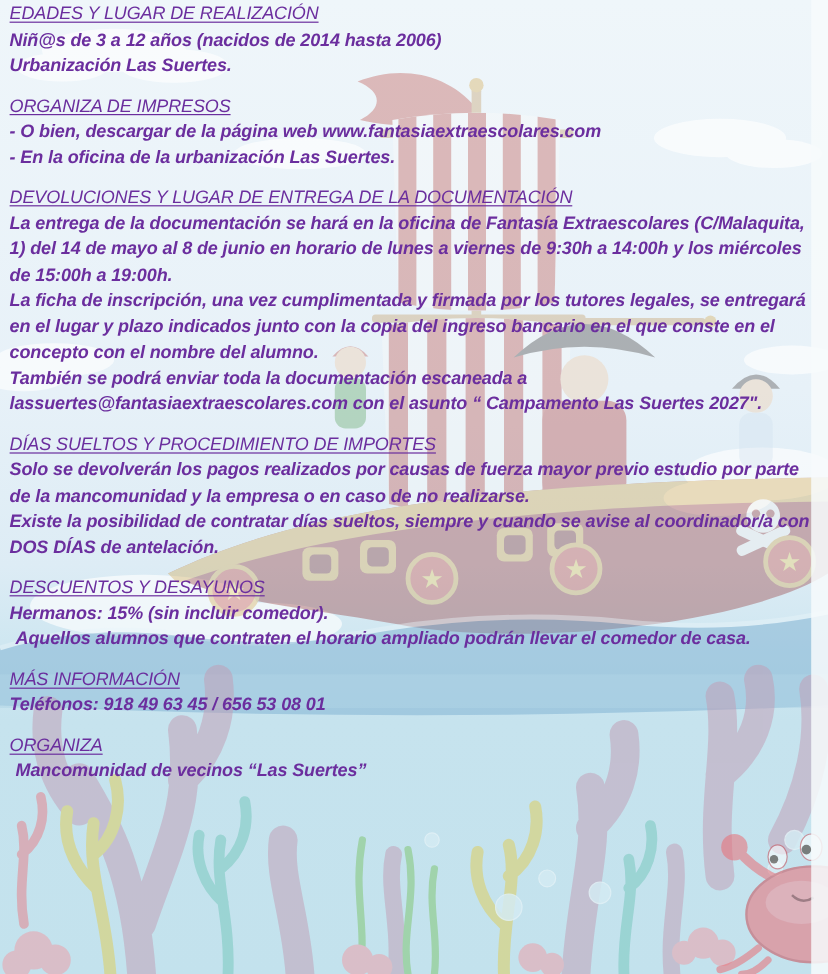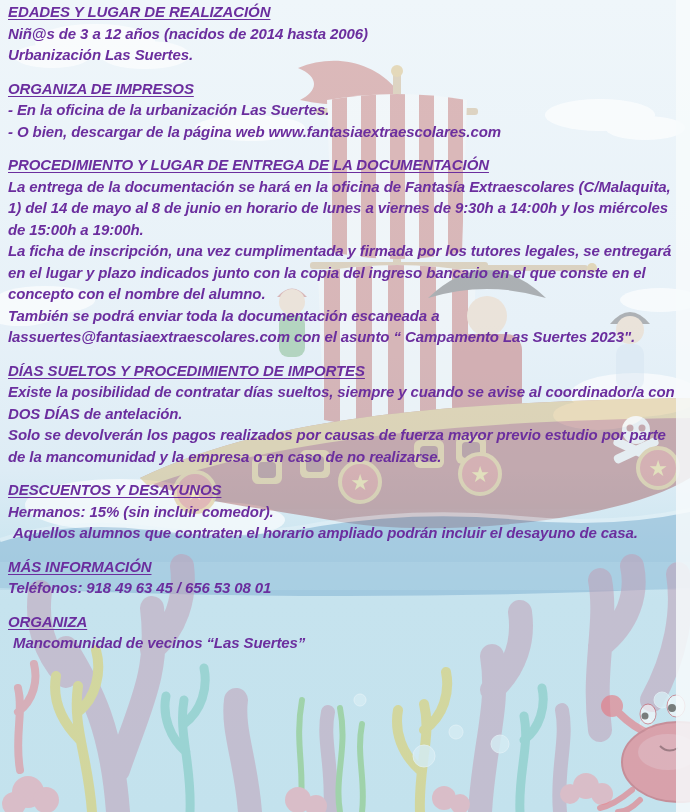--- a/index.html
+++ b/index.html
@@ -9,21 +9,21 @@
     background:linear-gradient(180deg,#eff6fa 0%,#e7f1f8 40%,#ddecf5 58%,#cfe7f1 66%,#c6e3ee 74%,#c3e2ed 100%);
   }
   .bg{position:absolute;top:0;left:0;width:690px;height:812px;}
   .content{
     position:absolute;top:1px;left:8px;width:676px;
     color:#6b2e9e;font-weight:bold;font-style:italic;
     font-size:15px;line-height:21.5px;letter-spacing:-0.1px;
   }
   .content section{margin:0 0 12px 0;}
   .content h2{
-    margin:0;font-size:15px;font-weight:bold;font-style:italic;
+    margin:0;font-size:15px;font-weight:normal;font-style:italic;
     text-decoration:underline;text-underline-offset:2px;
   }
   .content p{margin:0;}
   .indent{padding-left:5px;}
   .gap-lg{margin-top:7px;}
 </style>
 </head>
 <body>
 
 <div class="page">
@@ -226,41 +226,41 @@
   <div class="content">
 
     <section>
       <h2>EDADES Y LUGAR DE REALIZACIÓN</h2>
       <p>Niñ@s de 3 a 12 años (nacidos de 2014 hasta 2006)</p>
       <p>Urbanización Las Suertes.</p>
     </section>
 
     <section>
       <h2>ORGANIZA DE IMPRESOS</h2>
+      <p>- O bien, descargar de la página web www.fantasiaextraescolares.com</p>
       <p>- En la oficina de la urbanización Las Suertes.</p>
-      <p>- O bien, descargar de la página web www.fantasiaextraescolares.com</p>
-    </section>
-
-    <section>
-      <h2>PROCEDIMIENTO Y LUGAR DE ENTREGA DE LA DOCUMENTACIÓN</h2>
+    </section>
+
+    <section>
+      <h2>DEVOLUCIONES Y LUGAR DE ENTREGA DE LA DOCUMENTACIÓN</h2>
       <p>La entrega de la documentación se hará en la oficina de Fantasía Extraescolares (C/Malaquita, 1) del 14 de mayo al 8 de junio en horario de lunes a viernes de 9:30h a 14:00h y los miércoles de 15:00h a 19:00h.</p>
       <p>La ficha de inscripción, una vez cumplimentada y firmada por los tutores legales, se entregará en el lugar y plazo indicados junto con la copia del ingreso bancario en el que conste en el concepto con el nombre del alumno.</p>
-      <p>También se podrá enviar toda la documentación escaneada a lassuertes@fantasiaextraescolares.com con el asunto “ Campamento Las Suertes 2023".</p>
+      <p>También se podrá enviar toda la documentación escaneada a lassuertes@fantasiaextraescolares.com con el asunto “ Campamento Las Suertes 2027".</p>
     </section>
 
     <section>
       <h2>DÍAS SUELTOS Y PROCEDIMIENTO DE IMPORTES</h2>
+      <p>Solo se devolverán los pagos realizados por causas de fuerza mayor previo estudio por parte de la mancomunidad y la empresa o en caso de no realizarse.</p>
       <p>Existe la posibilidad de contratar días sueltos, siempre y cuando se avise al coordinador/a con DOS DÍAS de antelación.</p>
-      <p>Solo se devolverán los pagos realizados por causas de fuerza mayor previo estudio por parte de la mancomunidad y la empresa o en caso de no realizarse.</p>
     </section>
 
     <section>
       <h2>DESCUENTOS Y DESAYUNOS</h2>
       <p>Hermanos: 15% (sin incluir comedor).</p>
-      <p class="indent">Aquellos alumnos que contraten el horario ampliado podrán incluir el desayuno de casa.</p>
+      <p class="indent">Aquellos alumnos que contraten el horario ampliado podrán llevar el comedor de casa.</p>
     </section>
 
     <section class="gap-lg">
       <h2>MÁS INFORMACIÓN</h2>
       <p>Teléfonos: 918 49 63 45 / 656 53 08 01</p>
     </section>
 
     <section>
       <h2>ORGANIZA</h2>
       <p class="indent">Mancomunidad de vecinos “Las Suertes”</p>

